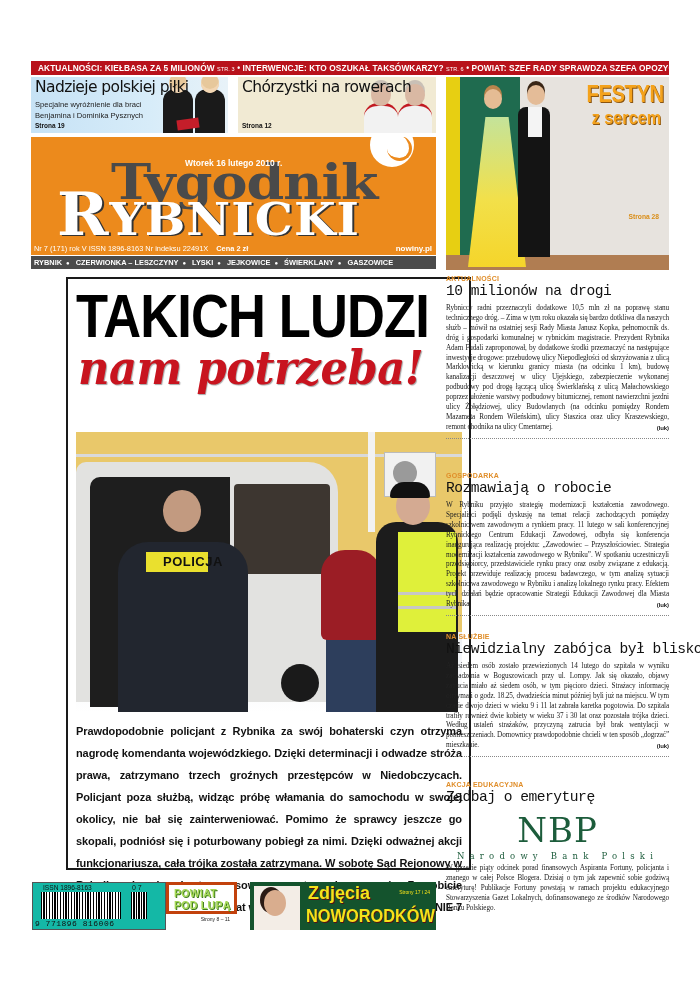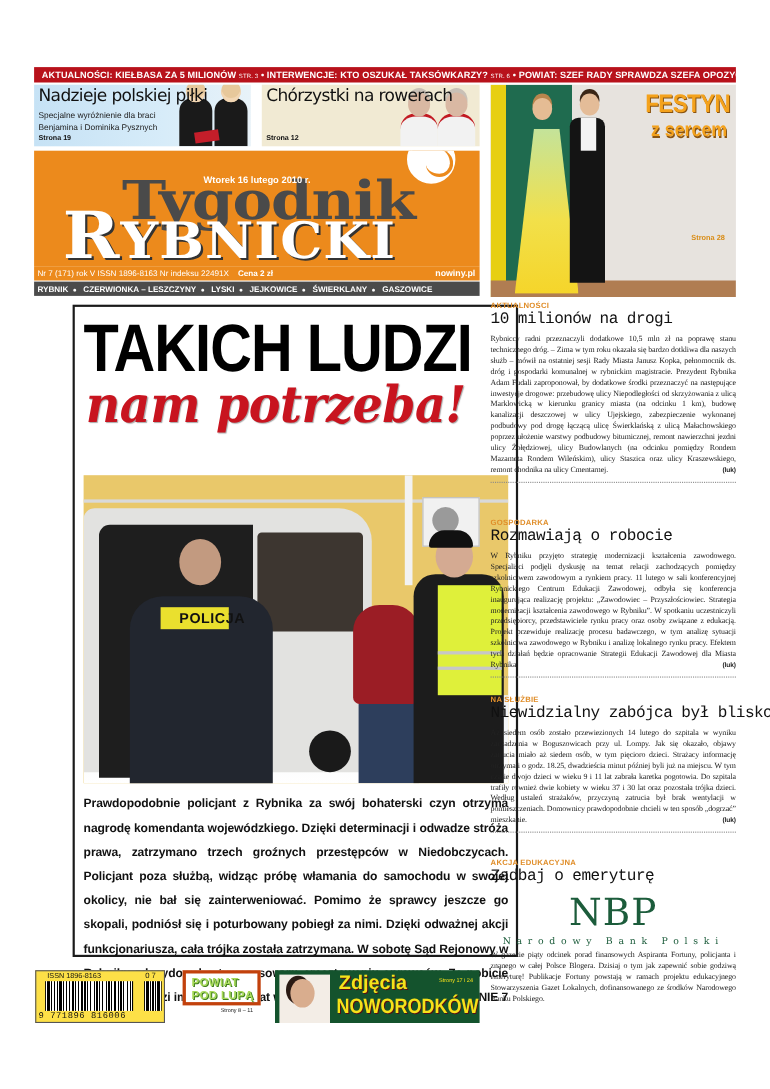--- a/index.html
+++ b/index.html
@@ -102,21 +102,21 @@
   .photo .cop2 { position: absolute; left: 300px; top: 90px; width: 82px; height: 190px; background: #1c1c1c; border-radius: 20px 20px 0 0; }
   .photo .vest { position: absolute; left: 322px; top: 100px; width: 58px; height: 100px; background: #dff03a; }
   .photo .vest::before, .photo .vest::after { content: ""; position: absolute; left: 0; width: 100%; height: 3px; background: #c7c7c7; }
   .photo .vest::before { top: 60px; } .photo .vest::after { top: 74px; }
   .photo .cop2-head { position: absolute; left: 320px; top: 55px; width: 34px; height: 38px; border-radius: 50%; background: #d4aa92; }
   .photo .cap { position: absolute; left: 314px; top: 50px; width: 40px; height: 16px; background: #111; border-radius: 14px 14px 2px 2px; }
   .lede { position: absolute; left: 8px; top: 441px; width: 386px; font-size: 11px; font-weight: bold; line-height: 22px; color: #111; text-align: justify; letter-spacing: -0.1px; }
   .lede .more { float: right; font-weight: bold; }
 
   
-  .barcode { position: absolute; left: 32px; top: 882px; width: 118px; height: 48px; border: 1px solid #555; background: #fde047; }
+  .barcode { position: absolute; left: 32px; top: 882px; width: 134px; height: 48px; border: 1px solid #555; background: #14b8a6; }
   .barcode .issn { position: absolute; left: 10px; top: 1px; font-size: 6.6px; }
   .barcode .bars { position: absolute; left: 8px; top: 9px; width: 80px; height: 27px;
     background: repeating-linear-gradient(90deg,#000 0 1px,#fff 1px 2px,#000 2px 4px,#fff 4px 5px,#000 5px 6px,#fff 6px 8px,#000 8px 9px,#fff 9px 11px); }
   .barcode .bars2 { position: absolute; left: 98px; top: 9px; width: 16px; height: 27px;
     background: repeating-linear-gradient(90deg,#000 0 1px,#fff 1px 2px,#000 2px 4px,#fff 4px 5px); }
   .barcode .nums { position: absolute; left: 2px; top: 36px; font-family: "Liberation Mono", monospace; font-size: 8px; letter-spacing: 0.5px; }
   .barcode .ed { position: absolute; left: 99px; top: 1px; font-size: 7px; }
   .powiat { position: absolute; left: 166px; top: 882px; width: 71px; height: 32px; border: 3px solid #c2410c; background: #fff; text-decoration: underline; }
   .powiat .pt { position: absolute; left: 5px; top: 2px; font-size: 10.5px; font-weight: bold; line-height: 12px; color: #a6d957; text-shadow: 1px 1px 0 #3f7d1c; letter-spacing: 0.3px; }
   .powiat .ps { position: absolute; right: 4px; top: 31px; font-size: 5px; color: #222; }

